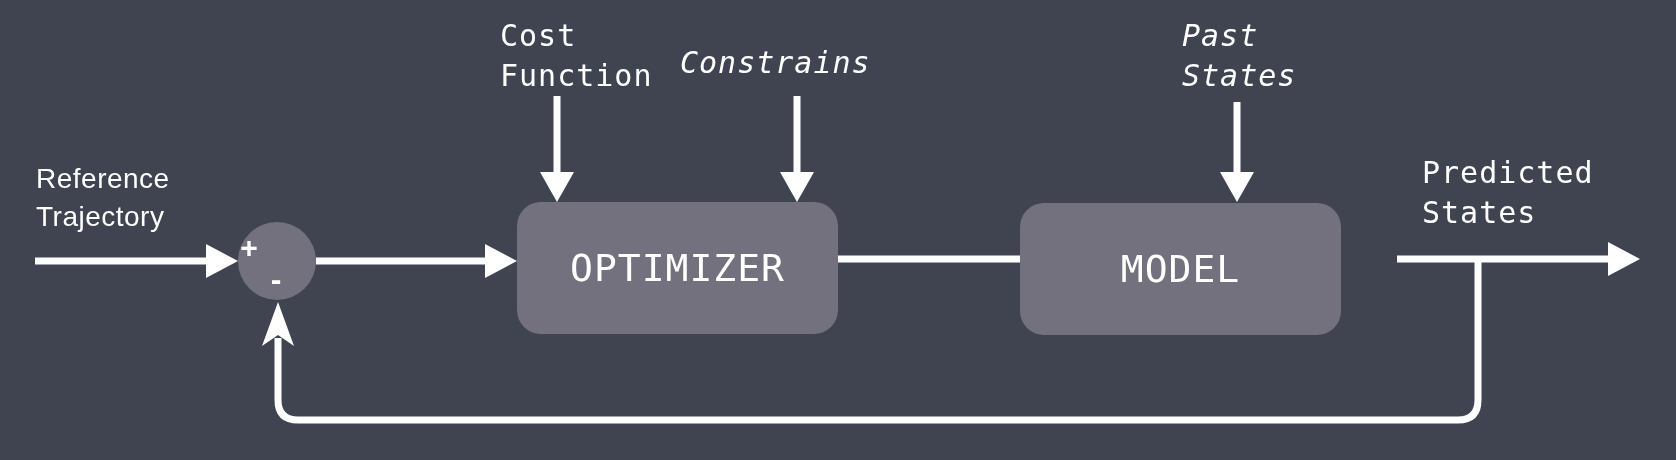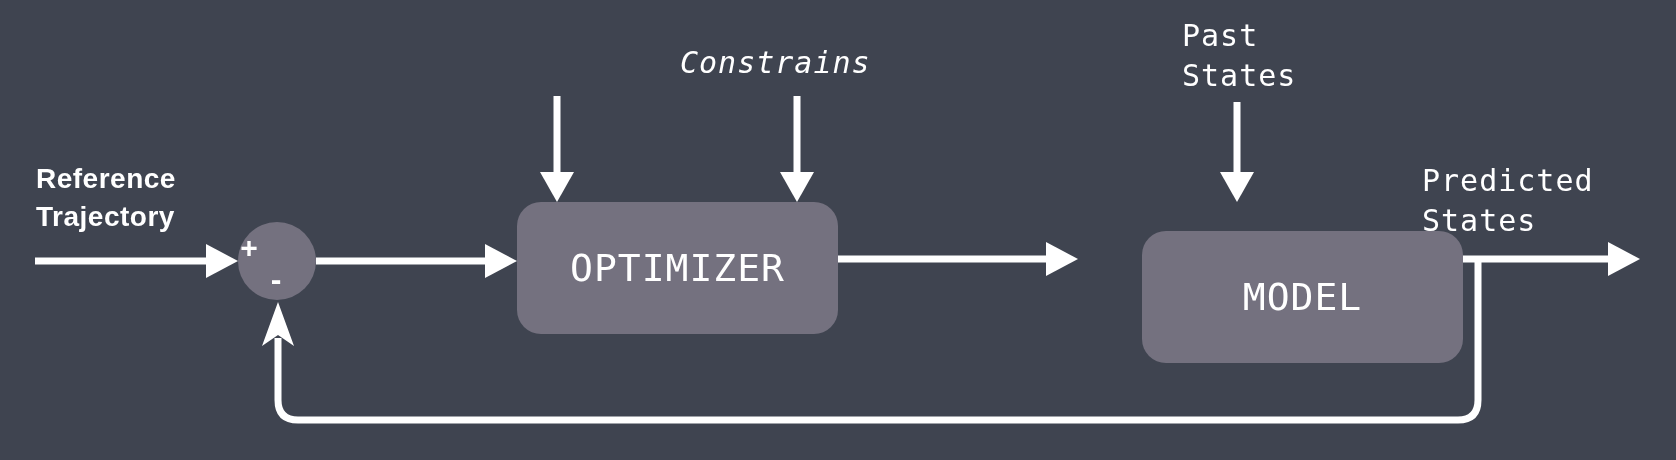--- a/index.html
+++ b/index.html
@@ -23,21 +23,21 @@
     position:absolute;z-index:2;
     background:var(--node);
     display:flex;align-items:center;justify-content:center;
   }
   .box{
     width:321px;height:132px;border-radius:24px;
     color:var(--text);
     font-size:38px;letter-spacing:1px;
   }
   #optimizer-box{left:517px;top:202px;}
-  #model-box{left:1142px;top:203px;margin-top:28px;}
+  #model-box{left:1020px;top:203px;}
   .sum{
     left:238px;top:222px;width:78px;height:78px;border-radius:50%;
   }
   .sign{
     position:absolute;z-index:3;color:var(--text);
     font-family:"Liberation Sans", sans-serif;font-weight:700;
     transform:translate(-50%,-50%);line-height:1;
   }
   #plus-sign{left:249px;top:248px;font-size:30px;}
   #minus-sign{left:276px;top:279px;font-size:32px;}
@@ -46,27 +46,27 @@
     white-space:pre-line;
   }
   .label.mono{
     font-family:"DejaVu Sans Mono", monospace;
     font-size:30px;line-height:40px;letter-spacing:1px;
   }
   .label.sans{
     font-family:"Liberation Sans", sans-serif;
     font-size:28px;line-height:38px;letter-spacing:0.5px;
   }
-  #label-reference-trajectory{left:36px;top:160px;font-weight:bold;}
+  #label-reference-trajectory{left:36px;top:160px;}
   #label-future-error{left:321px;top:160px;}
   #label-cost-function{left:500px;top:16px;}
   #label-constrains{left:680px;top:43px;font-style:italic;}
   #label-current-inputs{left:858px;top:153px;}
-  #label-past-states{left:1182px;top:16px;}
-  #label-predicted-states{left:1422px;top:153px;margin-top:8px;}
+  #label-past-states{left:1182px;top:16px;font-style:italic;}
+  #label-predicted-states{left:1422px;top:153px;}
 </style>
 </head>
 <body>
 
 <div id="canvas">
 
   <svg class="wires" width="1676" height="460" viewBox="0 0 1676 460">
 
     <path class="wire" d="M35,261 H207"></path>
     <polygon class="arrowhead" points="238,261 206,244 206,278"></polygon>
@@ -99,19 +99,21 @@
 
   <div class="node box" id="optimizer-box">
     <span>OPTIMIZER</span>
   </div>
   <div class="node box" id="model-box">
     <span>MODEL</span>
   </div>
 
   <div class="label sans" id="label-reference-trajectory">Reference
 Trajectory</div>
+  <div class="label mono" id="label-cost-function">Cost
+Function</div>
   <div class="label mono" id="label-constrains">Constrains</div>
   <div class="label mono" id="label-past-states">Past
 States</div>
   <div class="label mono" id="label-predicted-states">Predicted
 States</div>
 
 </div>
 
 </body></html>

